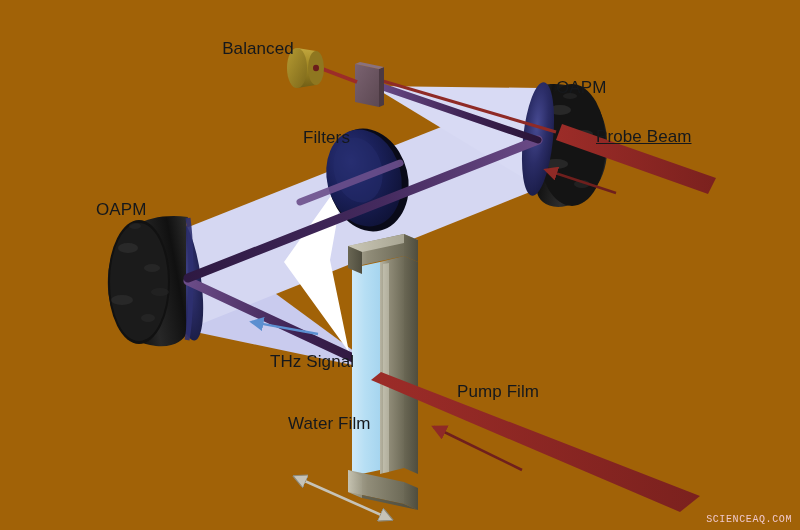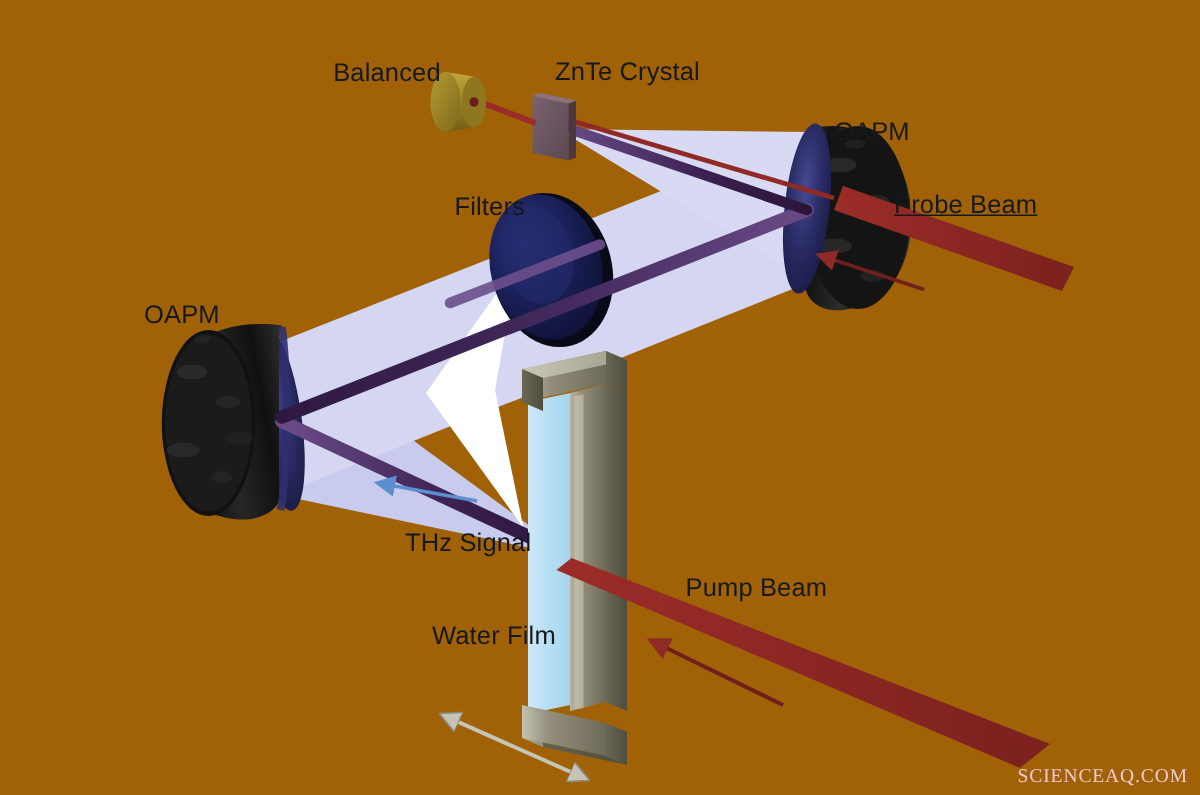--- a/index.html
+++ b/index.html
@@ -24,24 +24,24 @@
     letter-spacing:0.1px;
     white-space:nowrap;
     font-family:"Liberation Sans","DejaVu Sans",sans-serif;
   }
   .lbl.center{text-align:center;}
   .lbl.two{line-height:22px;white-space:normal;width:120px;}
   #watermark{
     position:absolute;
     right:8px;
     bottom:5px;
-    font-size:13px;
+    font-size:10px;
     letter-spacing:0.6px;
     color:#f0c8cd;
-    font-family:Liberation Serif, serif;
+    font-family:Liberation Mono, monospace;
     user-select:none;
   }
 </style>
 </head>
 <body>
 
 <div id="stage">
 
   <svg id="scene" viewBox="0 0 800 530">
     <defs>
@@ -266,31 +266,30 @@
     <g>
       <line x1="298" y1="478" x2="388" y2="518" stroke="#c6c3b8" stroke-width="2.6" marker-start="url(#arrGray)" marker-end="url(#arrGray)"></line>
     </g>
 
   </svg>
 
   <div class="lbl two center" style="left:203px; top:38px; width:110px;">
     <div>Balanced</div>
   </div>
 
-  <div class="lbl" style="left:370px; top:38px;">ZnTe Crystal</div>
 
   <div class="lbl" style="left:556px; top:78px;">OAPM</div>
 
   <div class="lbl" style="left:596px; top:127px;text-decoration:underline;">Probe Beam</div>
 
   <div class="lbl" style="left:303px; top:128px;">Filters</div>
 
   <div class="lbl" style="left:96px; top:200px;">OAPM</div>
 
   <div class="lbl" style="left:228px; top:352px;margin-left:42px;">THz Signal</div>
 
-  <div class="lbl" style="left:457px; top:382px;">Pump Beam</div>
+  <div class="lbl" style="left:457px; top:382px;">Pump Film</div>
 
   <div class="lbl" style="left:288px; top:414px;">Water Film</div>
 
   <div id="watermark">SCIENCEAQ.COM</div>
 
 </div>
 
 </body></html>

